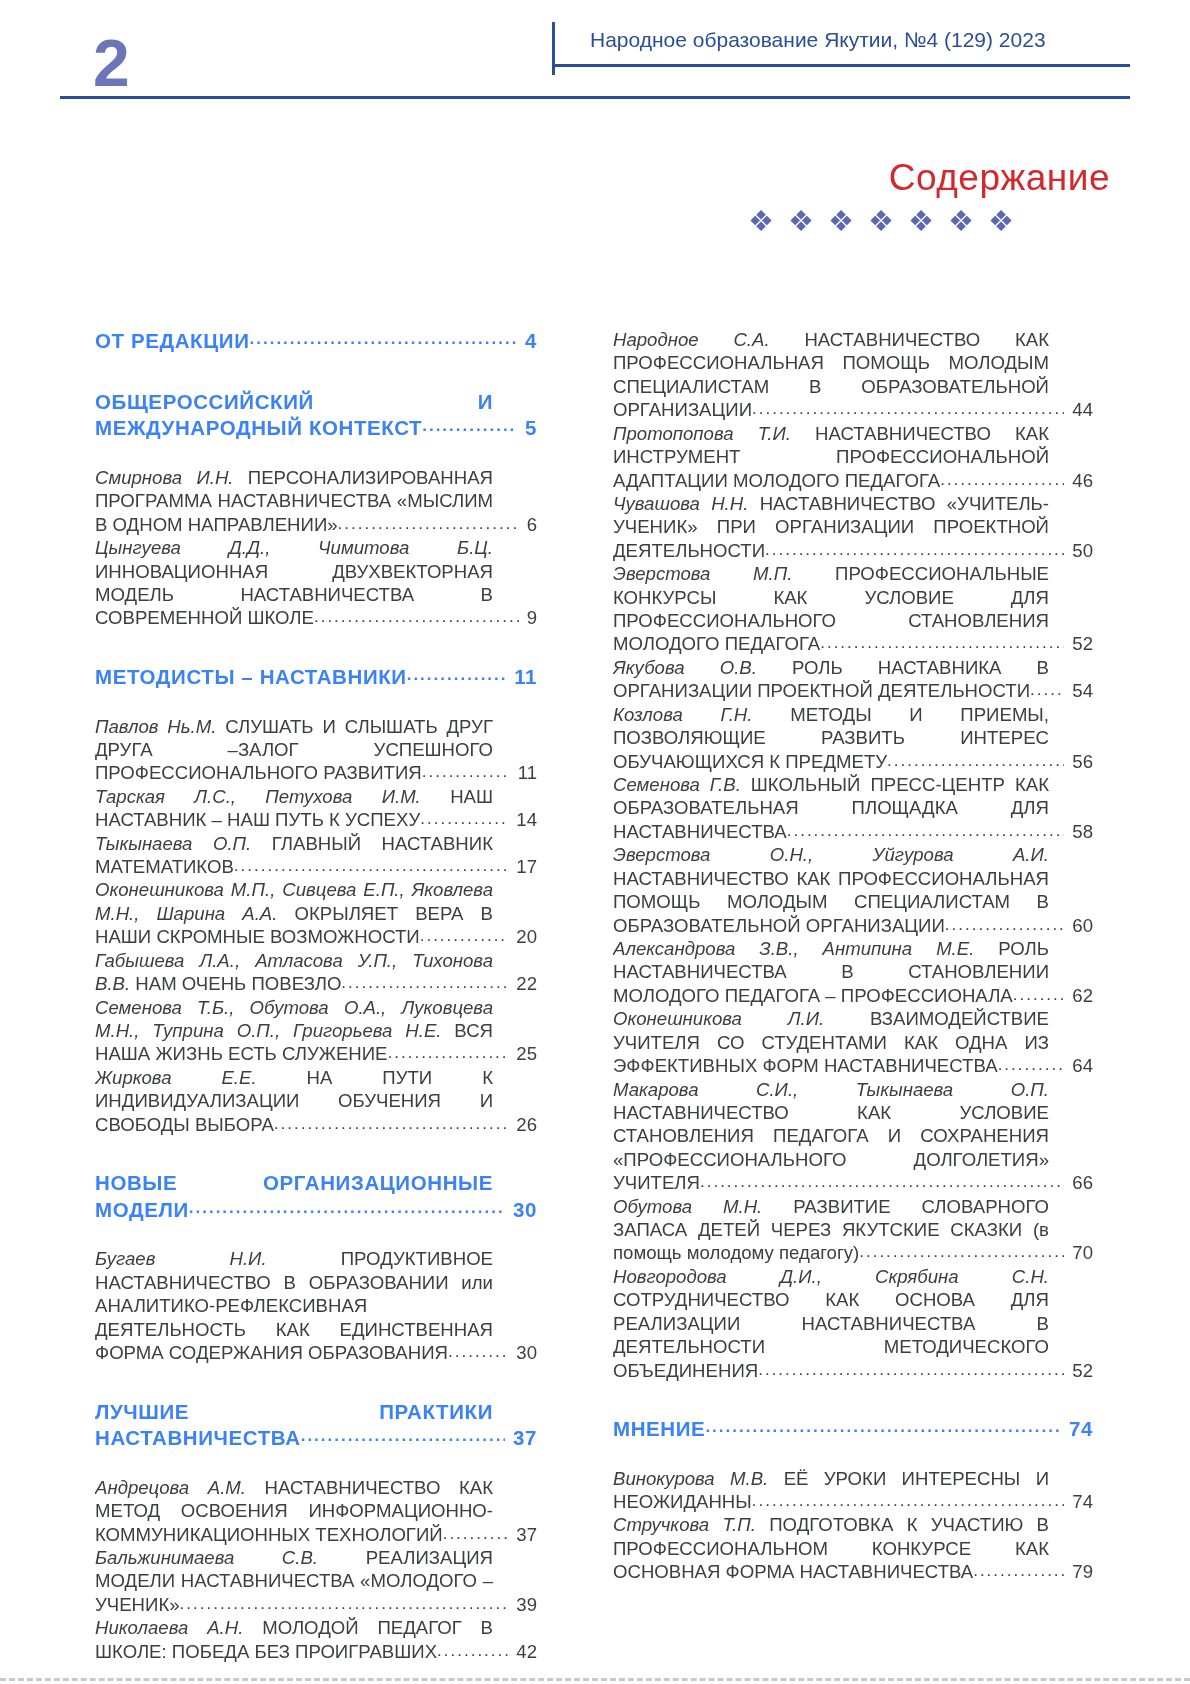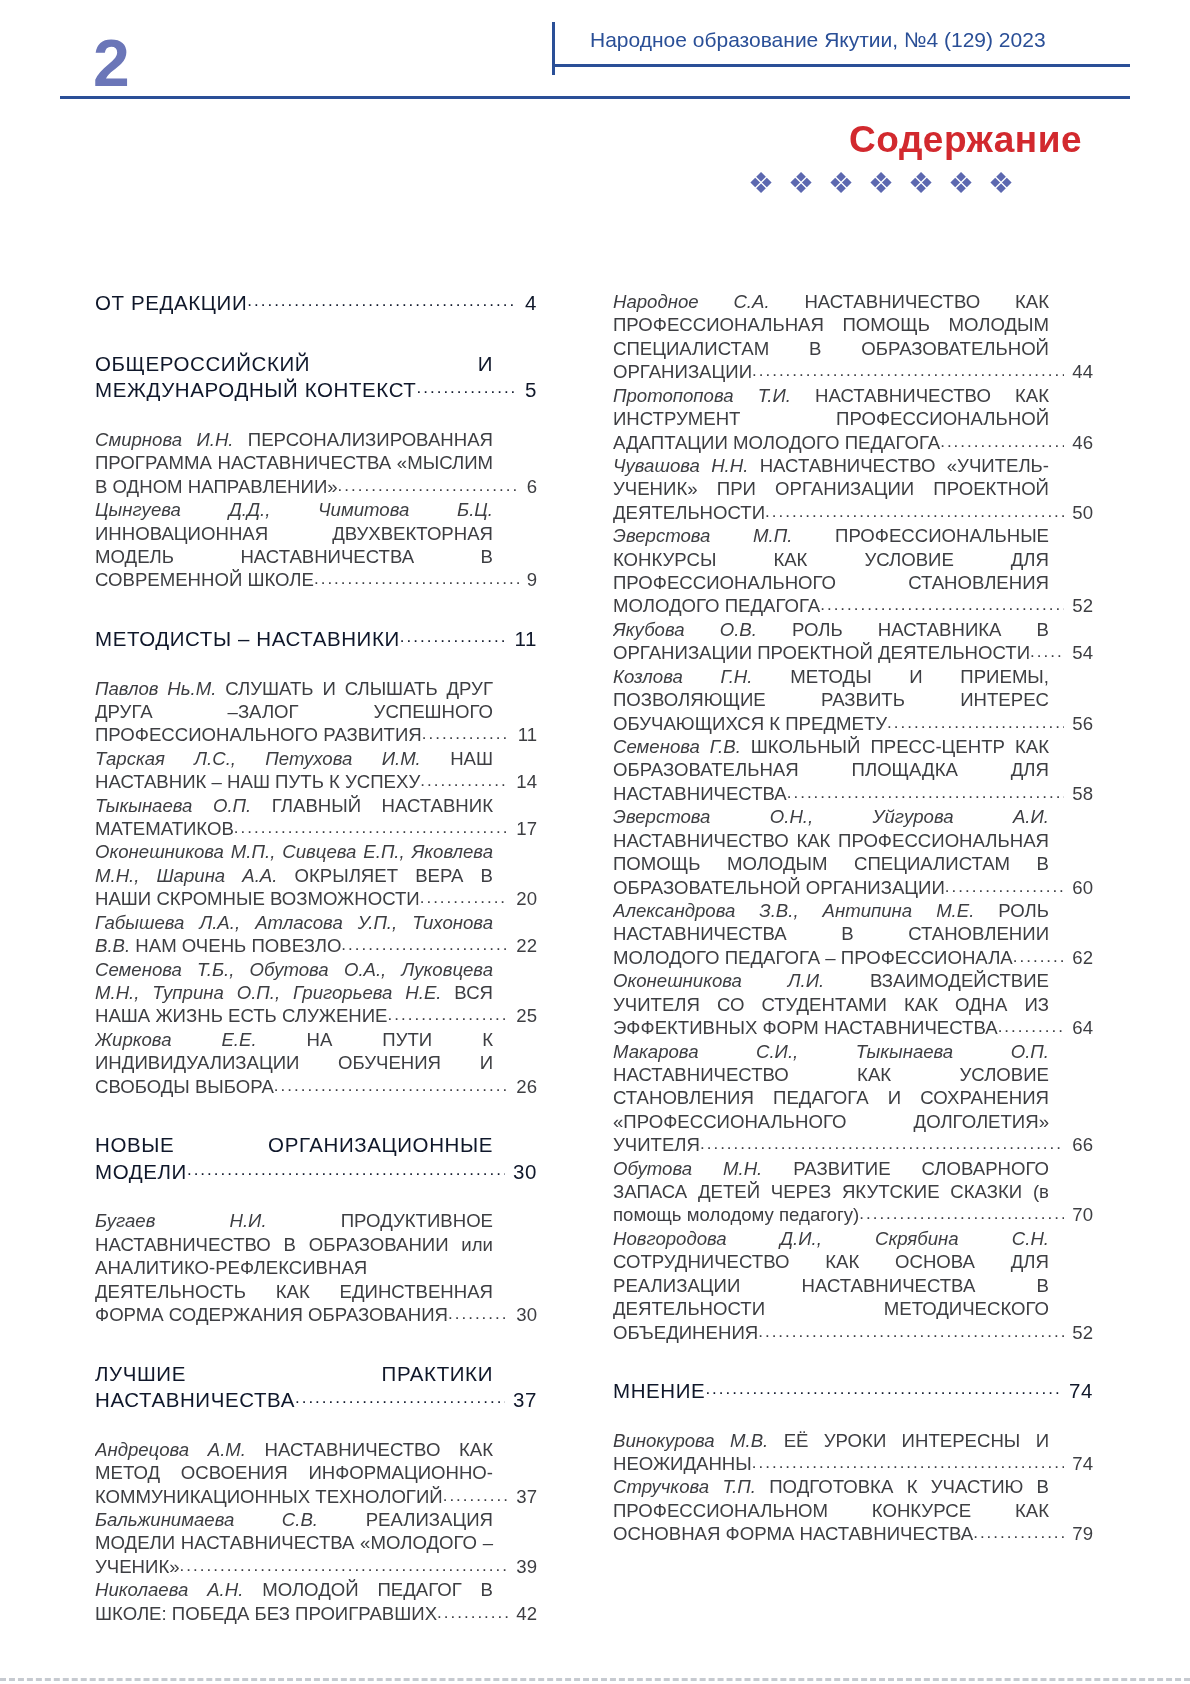--- a/index.html
+++ b/index.html
@@ -25,23 +25,23 @@
     padding:4px 0 12px 38px;
     border-bottom:3px solid #2a4f97;
     margin-bottom:23px;
   }
   .vbar{position:absolute;left:0;top:-2px;bottom:-11px;width:3px;background:#2a4f97;}
   .journal-title{font-size:21px;color:#2a4f97;}
   .header-rule{border-top:3px solid #2a4f97;margin:6px 60px 0 60px;}
 
   
   .content-title{
-    margin-top:20px;
-    text-align:right;padding-right:108px;
-    color:#d2292e;font-weight:700;font-size:37px;letter-spacing:.5px;
+    margin-top:58px;
+    text-align:right;padding-right:80px;
+    color:#d2292e;font-weight:400;font-size:37px;letter-spacing:.5px;
   }
   .ornament-row{
     text-align:right;padding-right:176px;
     color:#5c68b0;margin-top:5px;
     font-family:"DejaVu Sans",sans-serif;
   }
   .orn{font-size:29px;display:inline-block;margin-left:14px;}
 
   
   .columns{
@@ -52,21 +52,21 @@
   }
   .col-left{flex:none;width:442px;}
   .col-right{flex:none;width:480px;}
 
   .toc-item{
     position:relative;overflow:hidden;
     padding-right:44px;
     text-align:justify;
   }
   .toc-item.section{
-    font-size:20.5px;font-weight:400;color:#0f172a;
+    font-size:20.5px;font-weight:700;color:#3b82f6;
     letter-spacing:.6px;line-height:1.3;
     margin:34px 0 24px 0;
   }
   .toc-item.section:first-child{margin-top:0;}
   .toc-item.entry{
     font-size:18.6px;color:#3d3e42;line-height:1.26;
   }
   .authors{font-style:italic;}
   .leader{
     position:absolute;            

